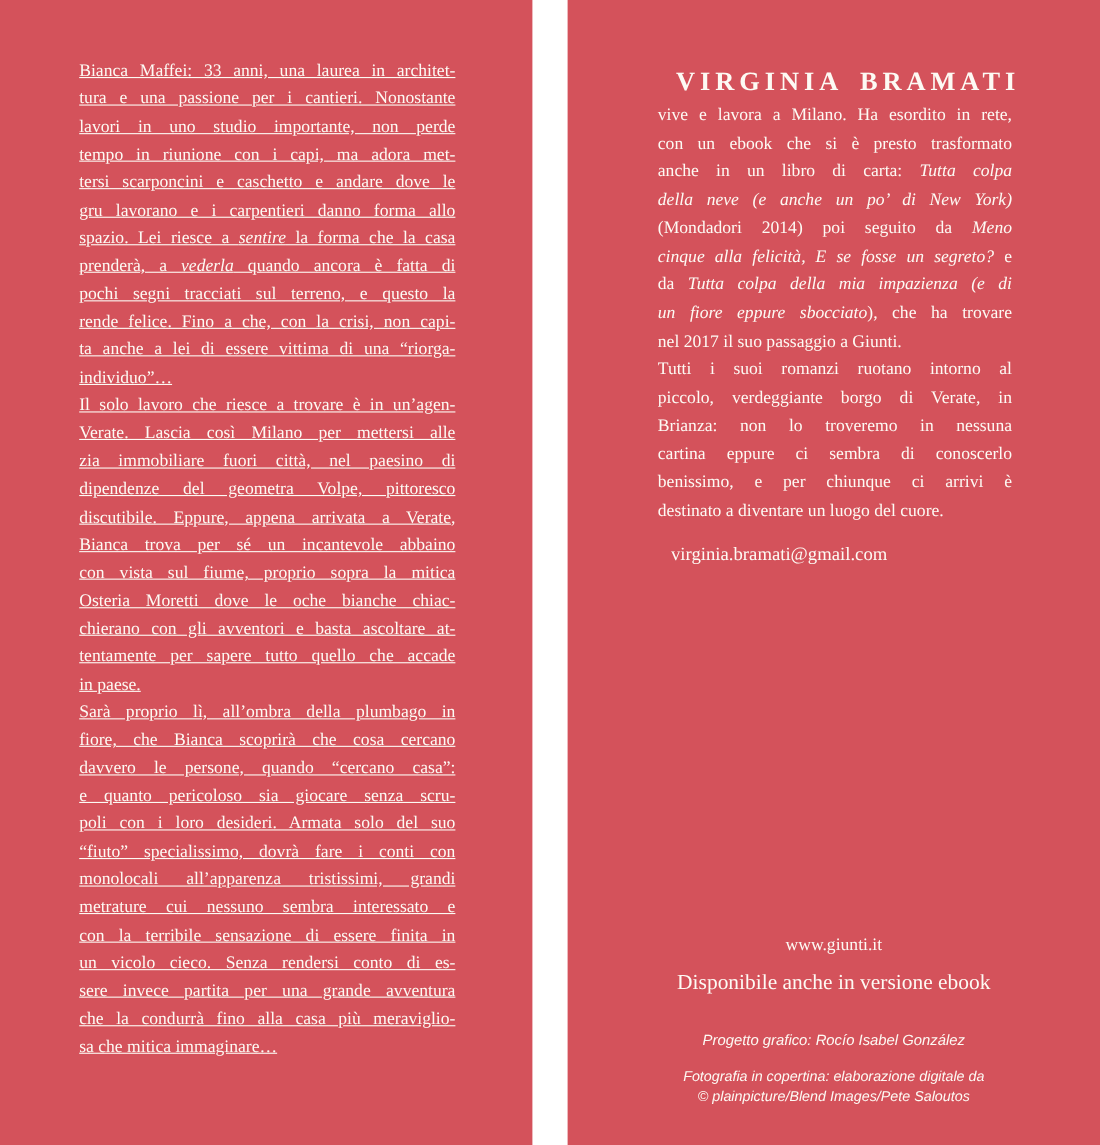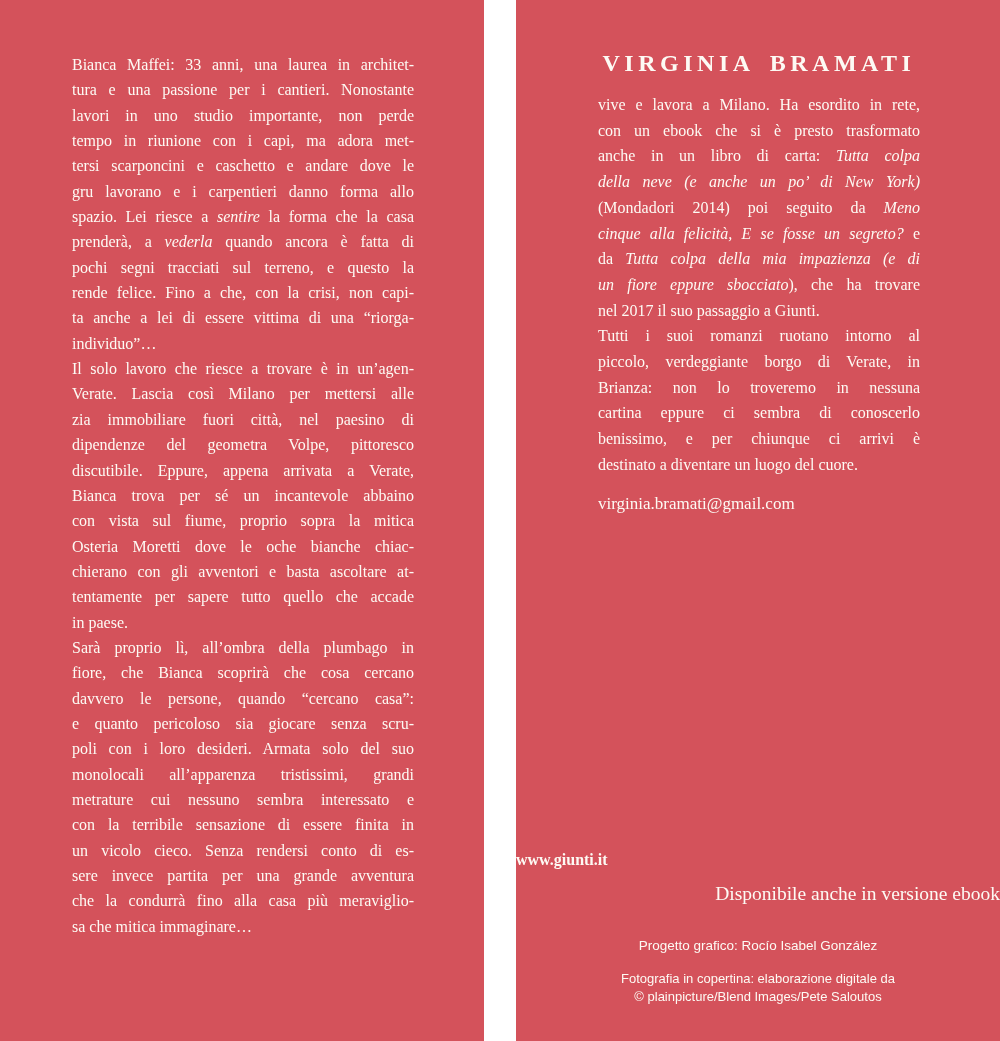--- a/index.html
+++ b/index.html
@@ -17,52 +17,52 @@
   .flap {
     position: absolute; top: 0; height: 1041px; width: 484px;
     background: var(--flap-red);
   }
   .flap-left  { left: 0; }
   .flap-right { left: 516px; }
 
   
   .synopsis {
     position: absolute; left: 72px; top: 52px; width: 342px;
-    color: var(--ink); font-size: 16px; line-height: 25.35px;
+    color: var(--ink); font-size: 16px; line-height: 25.35px; text-decoration: underline;
   }
   .tline { text-align: justify; text-align-last: justify; }
   .tline.tlast { text-align-last: left; }
   .tline i { font-style: italic; }
 
   
   .author {
-    position: absolute; left: 80px; top: 50px; width: 326px; margin: 0;
+    position: absolute; left: 80px; top: 50px; width: 326px; margin: 12px;
     color: var(--ink); font-size: 24px; font-weight: 700;
     letter-spacing: 4.5px; word-spacing: 6px;
     text-align: center; white-space: nowrap;
   }
   .bio {
     position: absolute; left: 82px; top: 92px; width: 322px;
     color: var(--ink); font-size: 16px; line-height: 25.7px;
   }
   .email {
-    position: absolute; left: 82px; top: 494px;
+    position: absolute; left: 94px; top: 494px;
     color: var(--ink); font-size: 17px;
   }
   .website {
     position: absolute; left: 0; top: 851px; width: 100%;
-    color: var(--ink); font-size: 16px; font-weight: bold;
+    text-align: center; color: var(--ink); font-size: 16px;
   }
   .ebook {
     position: absolute; left: 0; top: 883px; width: 100%;
-    text-align: right; color: var(--ink); font-size: 19.5px;
+    text-align: center; color: var(--ink); font-size: 19.5px;
   }
   .credit {
     font-family: "Liberation Sans", sans-serif;
-    color: var(--ink); text-align: center; width: 100%; left: 0; position: absolute;
+    color: var(--ink); text-align: center; width: 100%; left: 0; position: absolute; font-style: italic;
   }
   .credit-design { top: 938px; font-size: 13.5px; }
   .credit-photo  { top: 970px; font-size: 13px; line-height: 17.5px; }
 </style>
 </head>
 <body>
 
 <div class="page">
 
   <section class="flap flap-left">
@@ -93,20 +93,21 @@
           <div class="tline"><span>chierano con gli avventori e basta ascoltare at-</span></div>
           <div class="tline"><span>tentamente per sapere tutto quello che accade</span></div>
           <div class="tline tlast"><span>in paese.</span></div>
         </div>
       <div class="para">
           <div class="tline"><span>Sarà proprio lì, all’ombra della plumbago in</span></div>
           <div class="tline"><span>fiore, che Bianca scoprirà che cosa cercano</span></div>
           <div class="tline"><span>davvero le persone, quando “cercano casa”:</span></div>
           <div class="tline"><span>e quanto pericoloso sia giocare senza scru-</span></div>
           <div class="tline"><span>poli con i loro desideri. Armata solo del suo</span></div>
+          <div class="tline"><span>“fiuto” specialissimo, dovrà fare i conti con</span></div>
           <div class="tline"><span>monolocali all’apparenza tristissimi, grandi</span></div>
           <div class="tline"><span>metrature cui nessuno sembra interessato e</span></div>
           <div class="tline"><span>con la terribile sensazione di essere finita in</span></div>
           <div class="tline"><span>un vicolo cieco. Senza rendersi conto di es-</span></div>
           <div class="tline"><span>sere invece partita per una grande avventura</span></div>
           <div class="tline"><span>che la condurrà fino alla casa più meraviglio-</span></div>
           <div class="tline tlast"><span>sa che mitica immaginare…</span></div>
         </div>
     </div>
   </section>

